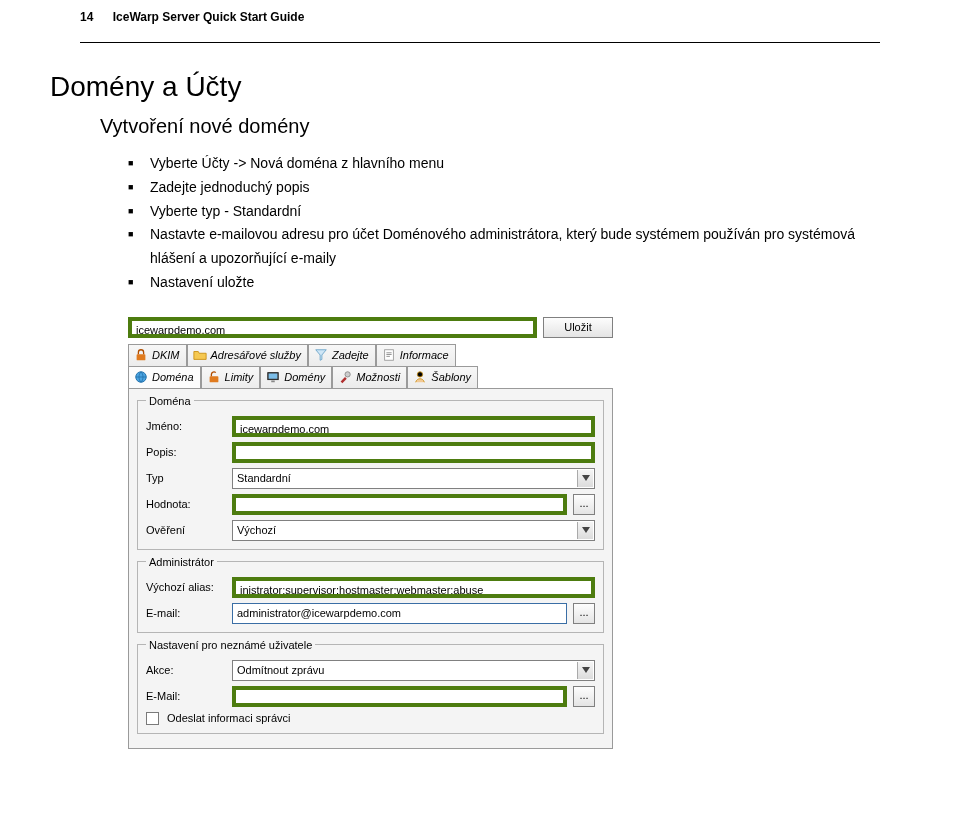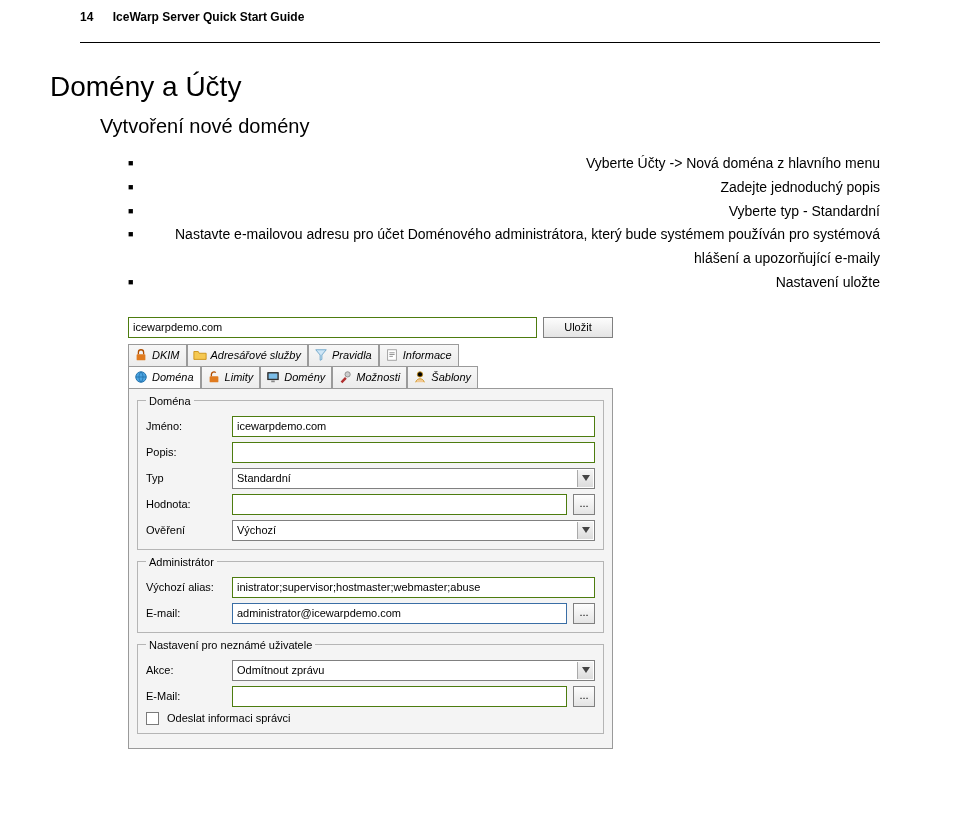--- a/index.html
+++ b/index.html
@@ -29,21 +29,20 @@
   }
   h2 {
     font-size: 20px;
     font-weight: normal;
     margin: 0 0 14px 20px;
   }
   ul.bullets {
     list-style: none;
     padding: 0 0 0 48px;
     margin: 0 0 22px 0;
-    text-align: right;
   }
   ul.bullets li {
     position: relative;
     padding-left: 22px;
     font-size: 14px;
     line-height: 1.7;
   }
   ul.bullets li::before {
     content: "■";
     position: absolute;
@@ -61,21 +60,21 @@
     font-size: 11px;
     color: #000;
   }
   .toprow {
     display: flex;
     gap: 6px;
     margin-bottom: 6px;
   }
   .textbox {
     background: #fff;
-    border: 1px solid #4d7c0f;
+    border: 4px solid #4d7c0f;
     height: 21px;
     line-height: 19px;
     padding: 0 4px;
     overflow: hidden;
     white-space: nowrap;
   }
   .textbox.flex { flex: 1; }
   .btn {
     background: linear-gradient(#fdfdfd, #e4e4e4);
     border: 1px solid #808080;
@@ -214,21 +213,21 @@
               </svg>
             </span>
           <span>Adresářové služby</span>
         </div>
         <div class="tab">
           <span class="tabicon">
               <svg viewBox="0 0 16 16">
                 <path d="M2 2h12l-5 6v5l-2 1V8z" fill="#cfe6f6" stroke="#6aa3c8"></path>
               </svg>
             </span>
-          <span>Pravidla</span>
+          <span>Zadejte</span>
         </div>
         <div class="tab">
           <span class="tabicon">
               <svg viewBox="0 0 16 16">
                 <rect x="3" y="2" width="10" height="12" fill="#fff" stroke="#999"></rect>
                 <rect x="5" y="5" width="6" height="1" fill="#888"></rect>
                 <rect x="5" y="7" width="6" height="1" fill="#888"></rect>
                 <rect x="5" y="9" width="4" height="1" fill="#888"></rect>
               </svg>
             </span>

